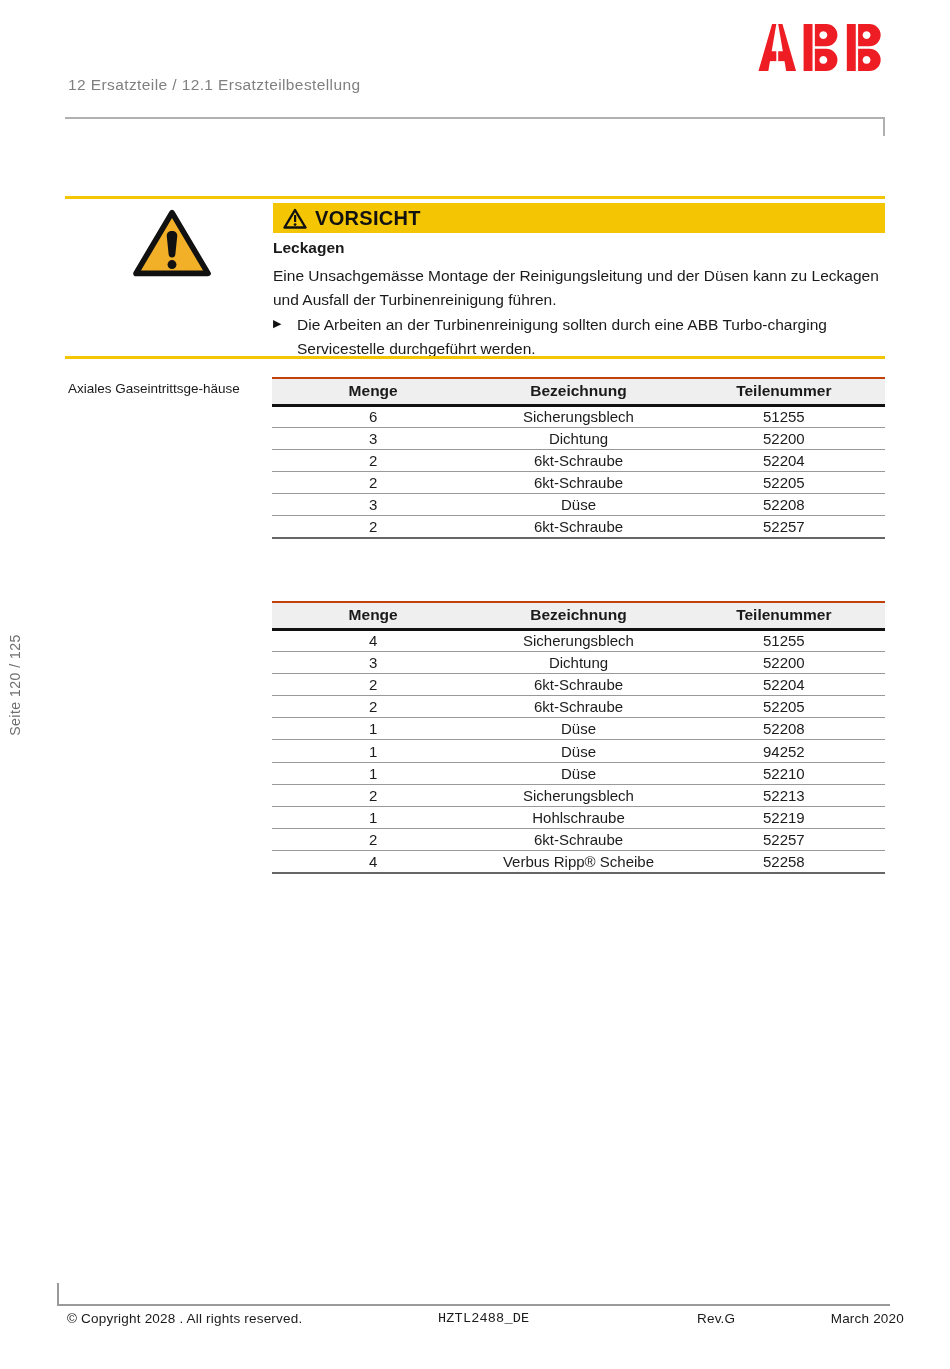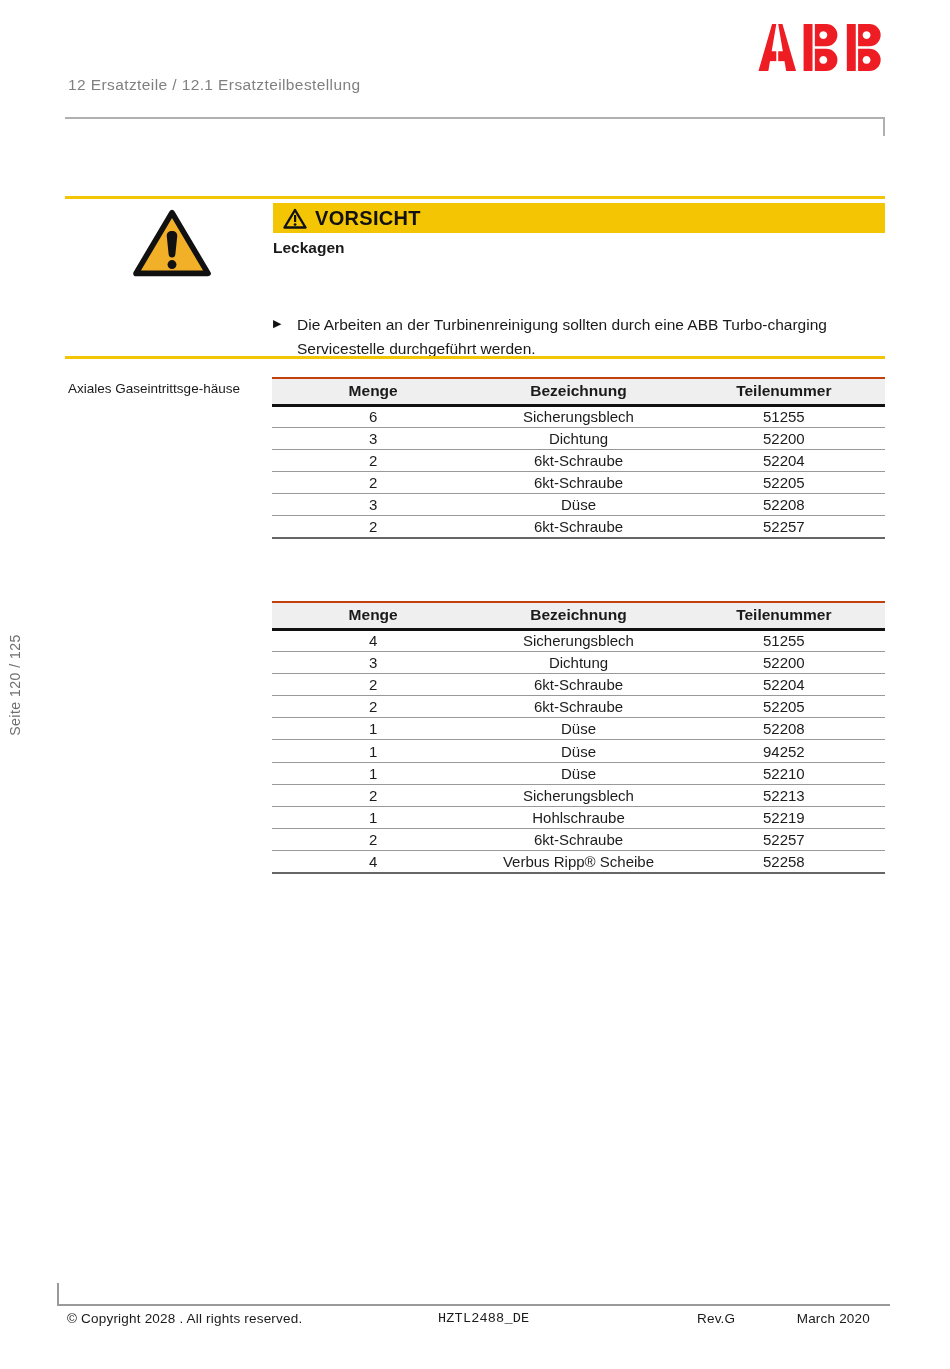--- a/index.html
+++ b/index.html
@@ -25,21 +25,21 @@
                display:flex; align-items:center; gap:8px; padding-left:10px; }
   .warn-band .sev { font-size:20px; font-weight:bold; color:#111; letter-spacing:.3px; }
   .warn-band svg { width:24px; height:21px; }
   .warn-heading { position:absolute; left:273px; top:239px; font-size:15.5px; font-weight:bold; }
   .warn-body { position:absolute; left:273px; top:264px; width:616px; font-size:15.5px; line-height:23.5px; color:#1a1a1a; }
   .warn-bullet { position:absolute; left:273px; top:313px; width:600px; display:flex; }
   .warn-bullet .marker { flex:0 0 24px; font-size:11px; color:#111; padding-top:4px; }
   .warn-bullet .btxt { font-size:15.5px; line-height:23.5px; width:576px; }
   
   .tbl-label { position:absolute; left:68px; width:172px; font-size:13.5px; line-height:19px; color:#1a1a1a; }
-  .lbl-1 { top:379px;text-align:center; }
+  .lbl-1 { top:379px; }
   .lbl-2 { top:602px; }
   .parts-table { position:absolute; left:272px; width:613px; border-collapse:collapse; table-layout:fixed; }
   .tbl-1 { top:377px; }
   .tbl-2 { top:601px; }
   .parts-table thead th {
     background:#efefef; font-size:15.5px; font-weight:bold; text-align:center;
     height:27px; border-top:2px solid #c2410c; border-bottom:3px solid #111; padding:0;
   }
   .parts-table tbody td {
     font-size:15px; text-align:center; height:22.2px; padding:0; color:#1c1c1c;
@@ -48,21 +48,21 @@
   .parts-table tbody tr:first-child td { border-top:none; }
   .parts-table { border-bottom:2px solid #666; }
   .parts-table col.c1 { width:33%; } .parts-table col.c2 { width:34%; } .parts-table col.c3 { width:33%; }
   
   .side-text { position:absolute; left:-64px; top:676px; width:160px; height:18px;
                transform:rotate(-90deg); font-size:14px; color:#6f6f6f; letter-spacing:.5px; text-align:center; }
   
   .ftr-rule { position:absolute; left:57px; top:1304px; width:833px; height:2px; background:#9a9a9a; }
   .ftr-tick { position:absolute; left:57px; top:1283px; width:2px; height:23px; background:#9a9a9a; }
   .ftr-item { position:absolute; top:1311px; font-size:13.5px; color:#1a1a1a; letter-spacing:.2px; }
-  .ftr-copy { left:67px; } .ftr-doc { left:438px;font-family:Liberation Mono, monospace; } .ftr-rev { left:697px; } .ftr-date { right:80px;text-align:right; }
+  .ftr-copy { left:67px; } .ftr-doc { left:438px;font-family:Liberation Mono, monospace; } .ftr-rev { left:697px; } .ftr-date { right:46px;text-align:right; }
 </style>
 </head>
 <body>
 
 <div id="page">
 
   <div class="hdr-sub">12  Ersatzteile / 12.1  Ersatzteilbestellung</div>
   <div class="hdr-rule"></div>
   <div class="hdr-tick"></div>
 
@@ -96,20 +96,21 @@
   <div class="warn-band" style="background: rgb(243, 197, 2);">
     <svg viewBox="0 0 24 21" aria-hidden="true">
       <path d="M12 2 L22.5 19.5 L1.5 19.5 Z" fill="none" stroke="#111" stroke-width="2.4" stroke-linejoin="round"></path>
       <rect x="11" y="7" width="2.2" height="7" fill="#111"></rect>
       <circle cx="12.1" cy="16.6" r="1.4" fill="#111"></circle>
     </svg>
     <span class="sev">VORSICHT</span>
   </div>
 
   <div class="warn-heading">Leckagen</div>
+  <div class="warn-body">Eine Unsachgemässe Montage der Reinigungsleitung und der Düsen kann zu Leckagen und Ausfall der Turbinenreinigung führen.</div>
   <div class="warn-bullet">
     <span class="marker">▶</span>
     <span class="btxt">Die Arbeiten an der Turbinenreinigung sollten durch eine ABB Turbo-charging Servicestelle durchgeführt werden.</span>
   </div>
   <div class="yline-bot" style="background: rgb(243, 197, 2);"></div>
 
   <div class="tbl-label lbl-1">Axiales Gaseintrittsge-häuse</div>
   <table class="parts-table tbl-1">
     <colgroup>
         <col class="c1">

